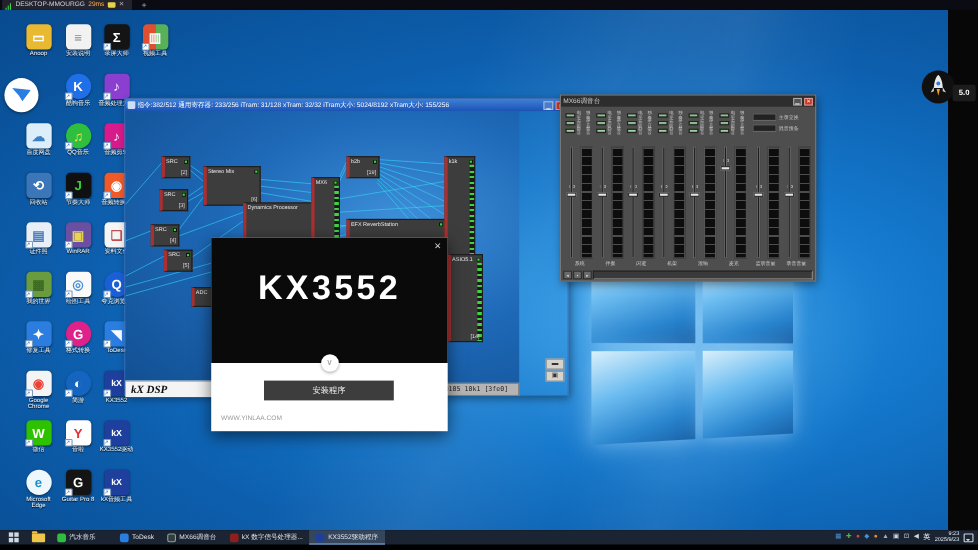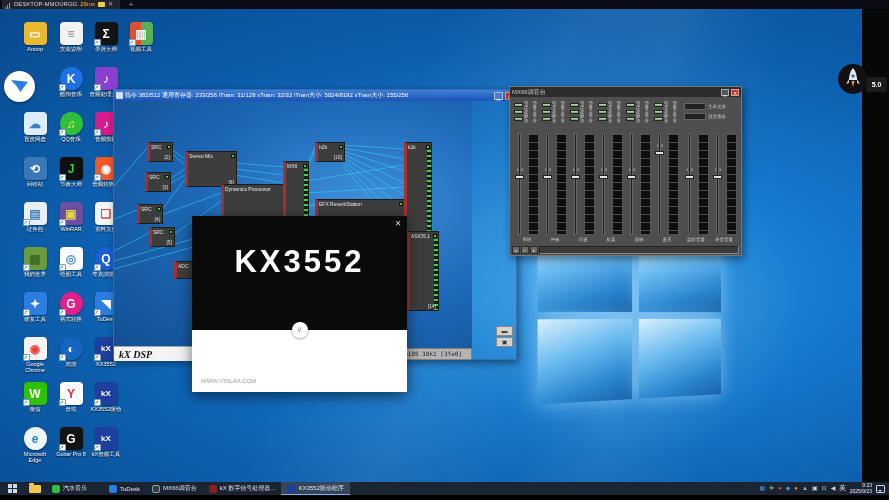--- a/index.html
+++ b/index.html
@@ -532,20 +532,21 @@
     <div class="mini" style="right:3px;top:247px">▣</div>
     <div id="dspStatus" class="abs">SB0105 10k1 [3fe0]</div>
   </div>
 
   <div id="inst" class="abs">
     <div id="instBlack" class="abs">
       <div id="instTitle" class="abs">KX3552</div>
       <div id="instClose" class="abs">✕</div>
     </div>
     <div id="chev" class="abs">∨</div>
+    <div id="instBtn" class="abs">安装程序</div>
     <div id="instSite" class="abs">WWW.YINLAA.COM</div>
   </div>
 
   <div id="mix" class="abs">
     <div id="mixTitle" class="abs">
       <span class="tx">MX66调音台</span>
       <span class="wbtn min">▁</span>
       <span class="wbtn close">✕</span>
     </div>
 

